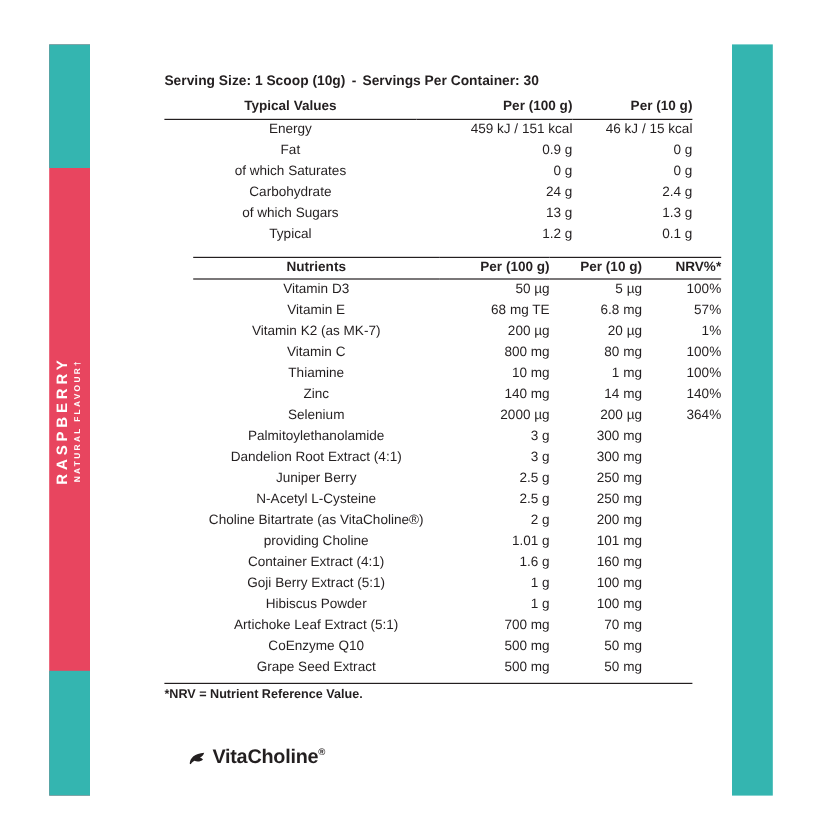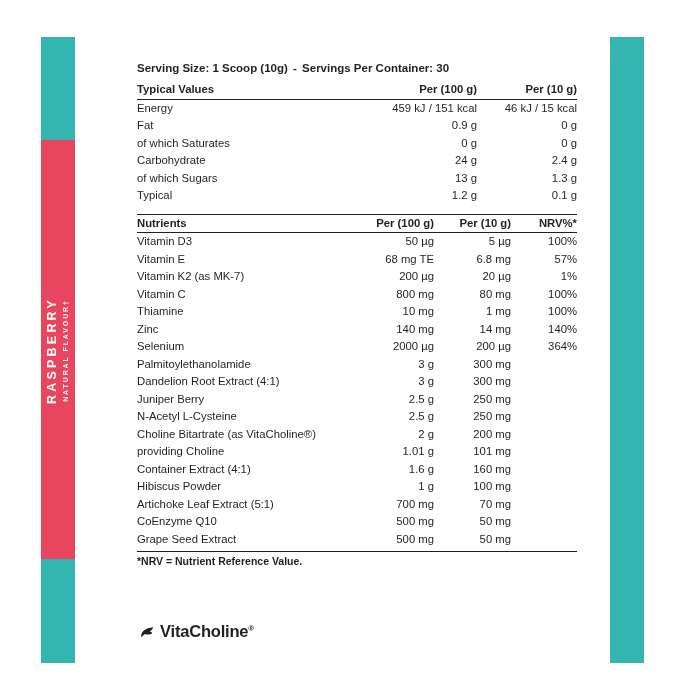--- a/index.html
+++ b/index.html
@@ -116,21 +116,21 @@
   }
   .hdr td {
     font-weight: bold;
     border-bottom: 1.6px solid #231f20;
     padding-bottom: 1px;
   }
   .row-first td {
     padding-top: 2px;
   }
   td.lbl {
-    text-align: left;
+    text-align: center;
     white-space: nowrap;
   }
   td.val {
     text-align: right;
     white-space: nowrap;
     padding-right: 1px;
   }
   .indent {
     padding-left: 12px;
   }
@@ -142,21 +142,21 @@
     font-size: 10.5px;
     font-weight: bold;
     margin-top: 3px;
     padding-top: 3px;
     border-top: 1.6px solid #231f20;
   }
 
   
   .vita {
     position: absolute;
-    left: 131px;
+    left: 148px;
     top: 622px;
     width: 440px;
     display: flex;
     align-items: flex-start;
   }
   .vita-logo {
     display: flex;
     align-items: center;
     margin-left: 8px;
   }
@@ -250,21 +250,21 @@
           <td class="val">1.3 g</td>
         </tr>
         <tr>
           <td class="lbl">Typical</td>
           <td class="val">1.2 g</td>
           <td class="val">0.1 g</td>
         </tr>
       </tbody>
     </table>
 
-    <table class="nut" style="margin-top:9px;">
+    <table class="nut" style="margin-top:9px;margin-left:24px;">
       <colgroup>
         <col style="width:205px">
         <col style="width:92px">
         <col style="width:77px">
         <col style="width:66px">
       </colgroup>
       <tbody>
         <tr class="hdr thick-top">
           <td class="lbl">Nutrients</td>
           <td class="val">Per (100 g)</td>
@@ -349,20 +349,26 @@
           <td class="val">101 mg</td>
           <td class="val"></td>
         </tr>
         <tr>
           <td class="lbl">Container Extract (4:1)</td>
           <td class="val">1.6 g</td>
           <td class="val">160 mg</td>
           <td class="val"></td>
         </tr>
         <tr>
+          <td class="lbl">Goji Berry Extract (5:1)</td>
+          <td class="val">1 g</td>
+          <td class="val">100 mg</td>
+          <td class="val"></td>
+        </tr>
+        <tr>
           <td class="lbl">Hibiscus Powder</td>
           <td class="val">1 g</td>
           <td class="val">100 mg</td>
           <td class="val"></td>
         </tr>
         <tr>
           <td class="lbl">Artichoke Leaf Extract (5:1)</td>
           <td class="val">700 mg</td>
           <td class="val">70 mg</td>
           <td class="val"></td>

